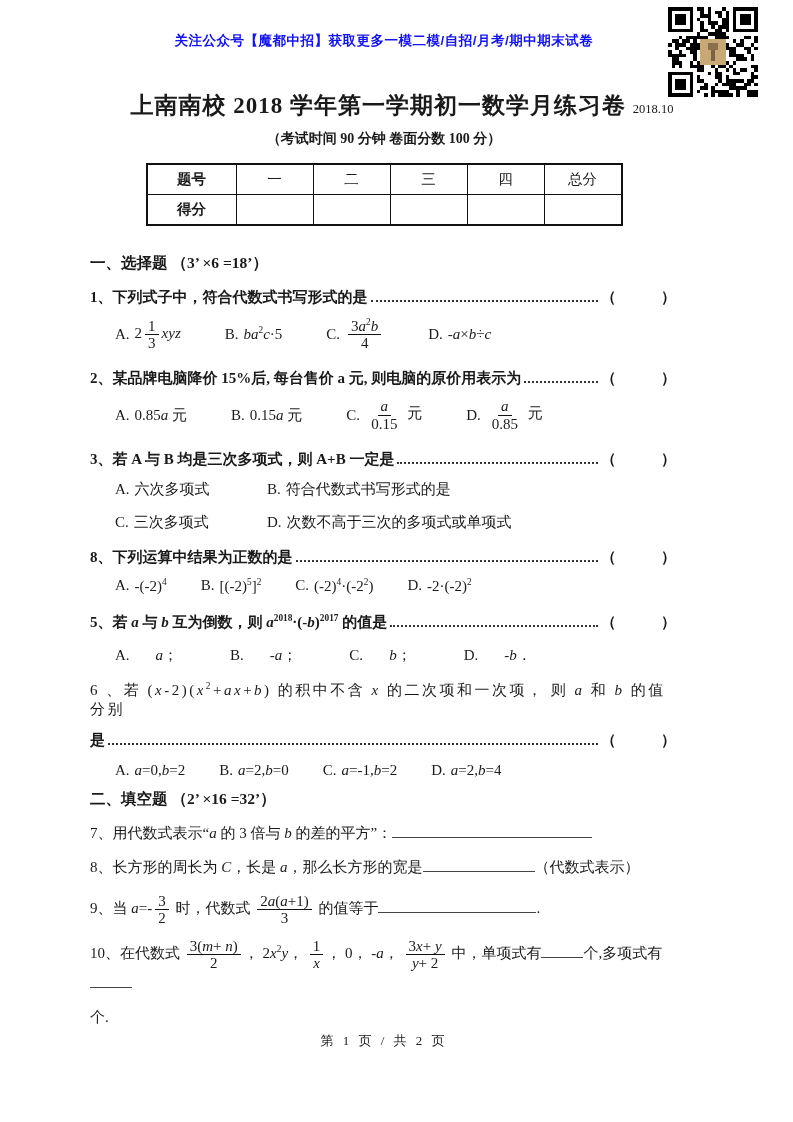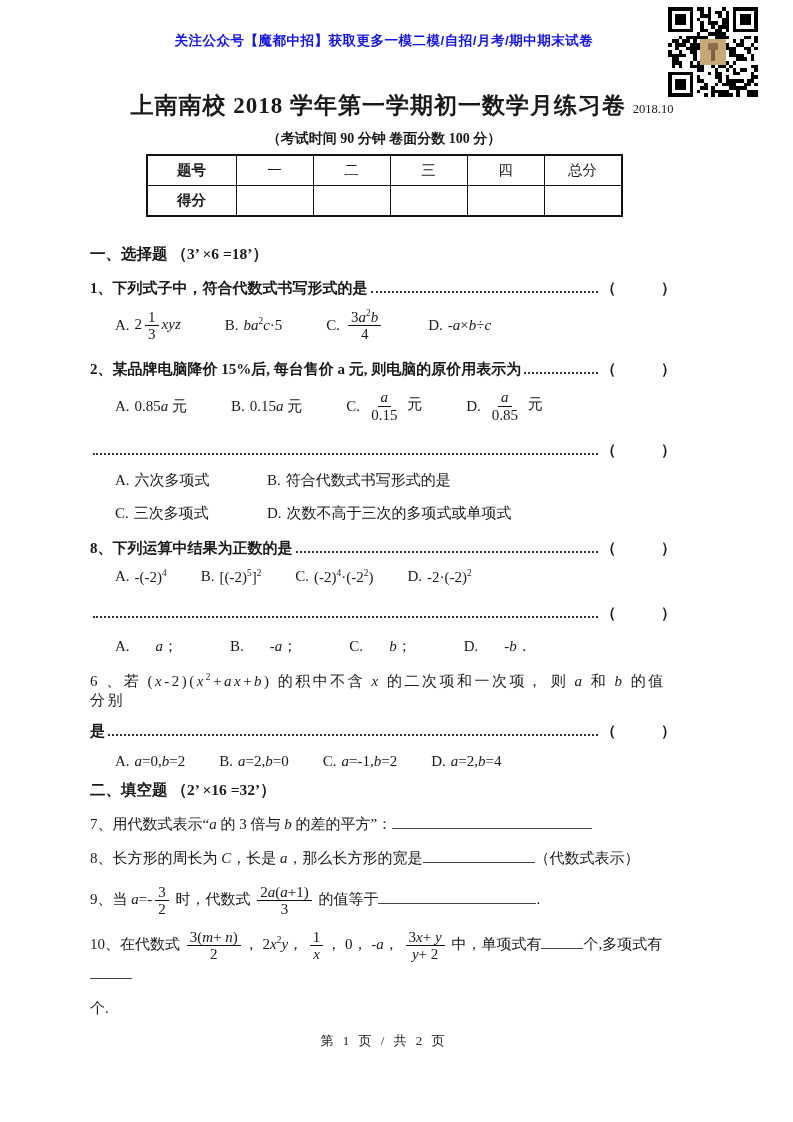--- a/index.html
+++ b/index.html
@@ -12,21 +12,21 @@
   .qr{position:absolute;top:5px;right:10px;width:90px;height:94px;}
   .notice{
     margin:0;padding-top:32px;text-align:center;
     font-family:"Liberation Sans","DejaVu Sans",sans-serif;
     font-weight:bold;font-size:13.5px;color:#1414ee;letter-spacing:0.5px;
   }
   .title-line{margin-top:40px;text-align:center;font-weight:bold;font-size:23px;letter-spacing:1px;padding-left:36px;}
   .title-date{font-size:12.5px;font-weight:normal;letter-spacing:0;}
   .subtitle{margin-top:9px;text-align:center;font-weight:bold;font-size:14px;}
   table.score{
-    border-collapse:collapse;margin:6px auto 0 auto;
+    border-collapse:collapse;margin:15px auto 0 auto;
     border:2px solid #111;
     padding-left:24px;
   }
   table.score td{
     border:1px solid #111;text-align:center;font-size:14.5px;
     height:29px;padding:0;
   }
   table.score td.lbl{width:88px;font-weight:bold;}
   table.score td.c{width:76px;}
   .content{padding:0 92px 0 90px;}
@@ -362,20 +362,21 @@
       <span class="opt">
           <span class="olabel">D.</span>
           <span class="math"><span class="frac">
               <span class="num"><i>a</i></span>
               <span class="den">0.85</span>
             </span> 元</span>
         </span>
     </div>
 
     <div class="qline mt18">
+      <span class="qtext">3、若 A 与 B 均是三次多项式，则 A+B 一定是</span>
       <span class="leader"></span>
       <span class="bracket">（　　　）</span>
     </div>
     <div class="opts3">
       <span class="opt">
           <span class="olabel">A.</span>
           <span>六次多项式</span>
         </span>
       <span class="opt">
           <span class="olabel">B.</span>
@@ -409,20 +410,21 @@
           <span class="olabel">C.</span>
           <span class="math">(-2)<sup>4</sup>·(-2<sup>2</sup>)</span>
         </span>
       <span class="opt">
           <span class="olabel">D.</span>
           <span class="math">-2·(-2)<sup>2</sup></span>
         </span>
     </div>
 
     <div class="qline mt18">
+      <span class="qtext math">5、若 <i>a</i> 与 <i>b</i> 互为倒数，则 <i>a</i><sup>2018</sup>·(-<i>b</i>)<sup>2017</sup> 的值是</span>
       <span class="leader"></span>
       <span class="bracket">（　　　）</span>
     </div>
     <div class="opts wide mt14">
       <span class="opt">
           <span class="olabel">A.</span>
           <span class="math"><i>a</i>；</span>
         </span>
       <span class="opt">
           <span class="olabel">B.</span>

